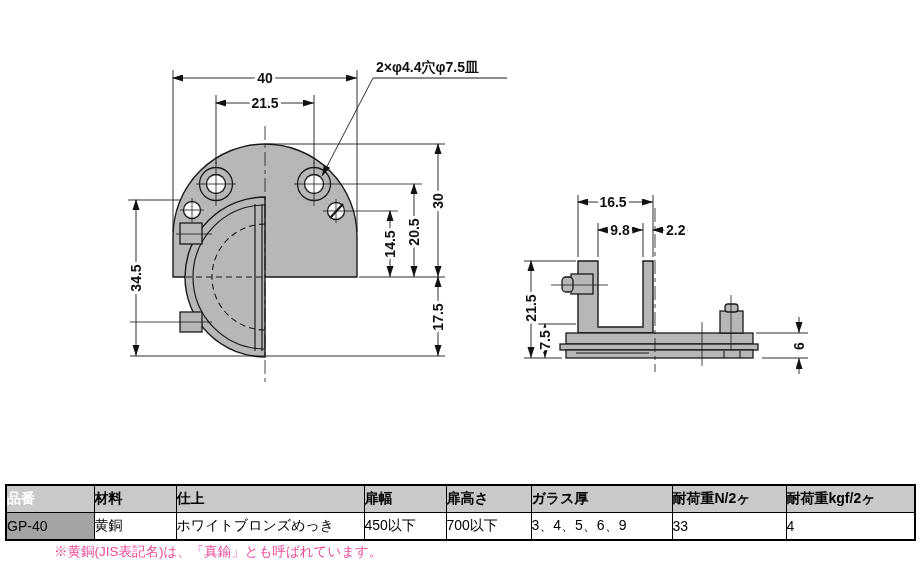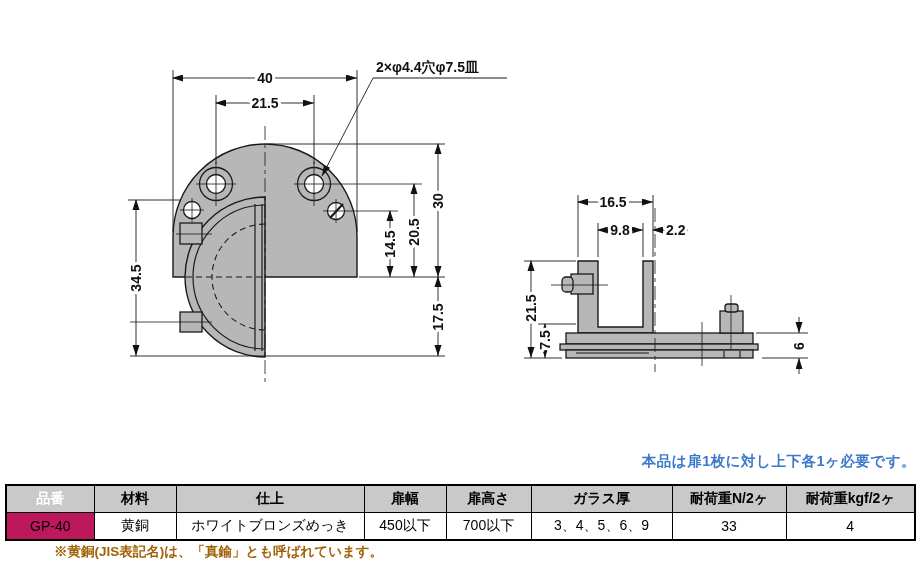--- a/index.html
+++ b/index.html
@@ -8,26 +8,26 @@
   .page{position:absolute;inset:0;}
   svg{position:absolute;left:0;top:0;}
   svg text{font-family:"Liberation Sans",sans-serif;font-size:14px;font-weight:600;fill:#111;}
   .dim{paint-order:stroke;stroke:#ffffff;stroke-width:6px;stroke-linejoin:round;text-anchor:middle;}
   .dimL{paint-order:stroke;stroke:#ffffff;stroke-width:6px;stroke-linejoin:round;text-anchor:start;}
   .ann{text-anchor:start;}
   .note-top{position:absolute;top:452px;right:4px;color:#3c79c9;font-size:14.5px;font-weight:600;
             letter-spacing:0.5px;}
   table.spec{position:absolute;left:5px;top:484px;border-collapse:collapse;table-layout:fixed;
              width:910px;border:2px solid #000;font-size:14px;}
-  table.spec th,table.spec td{border:1px solid #000;text-align:center;padding:0;height:26px;
+  table.spec th,table.spec td{border:1px solid #000;text-align:left;padding:0;height:26px;
              overflow:hidden;white-space:nowrap;}
   table.spec th{background:#c9c9ca;font-weight:bold;}
   th.blue{background:#2d5fb3;color:#ffffff;}
-  td.hl{background:#be185d;}
-  .footnote{position:absolute;left:54px;top:543px;color:#a16207;font-size:13.5px;font-weight:700;}
+  td.hl{background:#a3a3a3;}
+  .footnote{position:absolute;left:54px;top:543px;color:#ec4899;font-size:13.5px;font-weight:400;}
 </style>
 </head>
 <body>
 
 <div class="page">
 
 <svg width="920" height="450" viewBox="0 0 920 450">
   <defs>
     <marker id="mA" markerWidth="12" markerHeight="8" refX="11" refY="3.5" orient="auto" markerUnits="userSpaceOnUse">
       <path d="M0,0 L11,3.5 L0,7 Z" fill="#111"></path>
@@ -160,21 +160,20 @@
       <text class="dim" x="613" y="202" dominant-baseline="central">16.5</text>
       <text class="dim" x="620" y="230" dominant-baseline="central">9.8</text>
       <text class="dimL" x="666" y="230" dominant-baseline="central">2.2</text>
       <text class="dim" x="531" y="308" dominant-baseline="central" transform="rotate(-90 531 308)">21.5</text>
       <text class="dim" x="545" y="340" dominant-baseline="central" transform="rotate(-90 545 340)">7.5</text>
       <text class="dim" x="799" y="346" dominant-baseline="central" transform="rotate(-90 799 346)">6</text>
     </g>
   </g>
 </svg>
 
-<div class="note-top">本品は扉1枚に対し上下各1ヶ必要です。</div>
 
 <table class="spec">
   <colgroup>
     <col style="width:88px">
         <col style="width:82px">
         <col style="width:188px">
         <col style="width:82px">
     <col style="width:85px">
         <col style="width:141px">
         <col style="width:114px">

